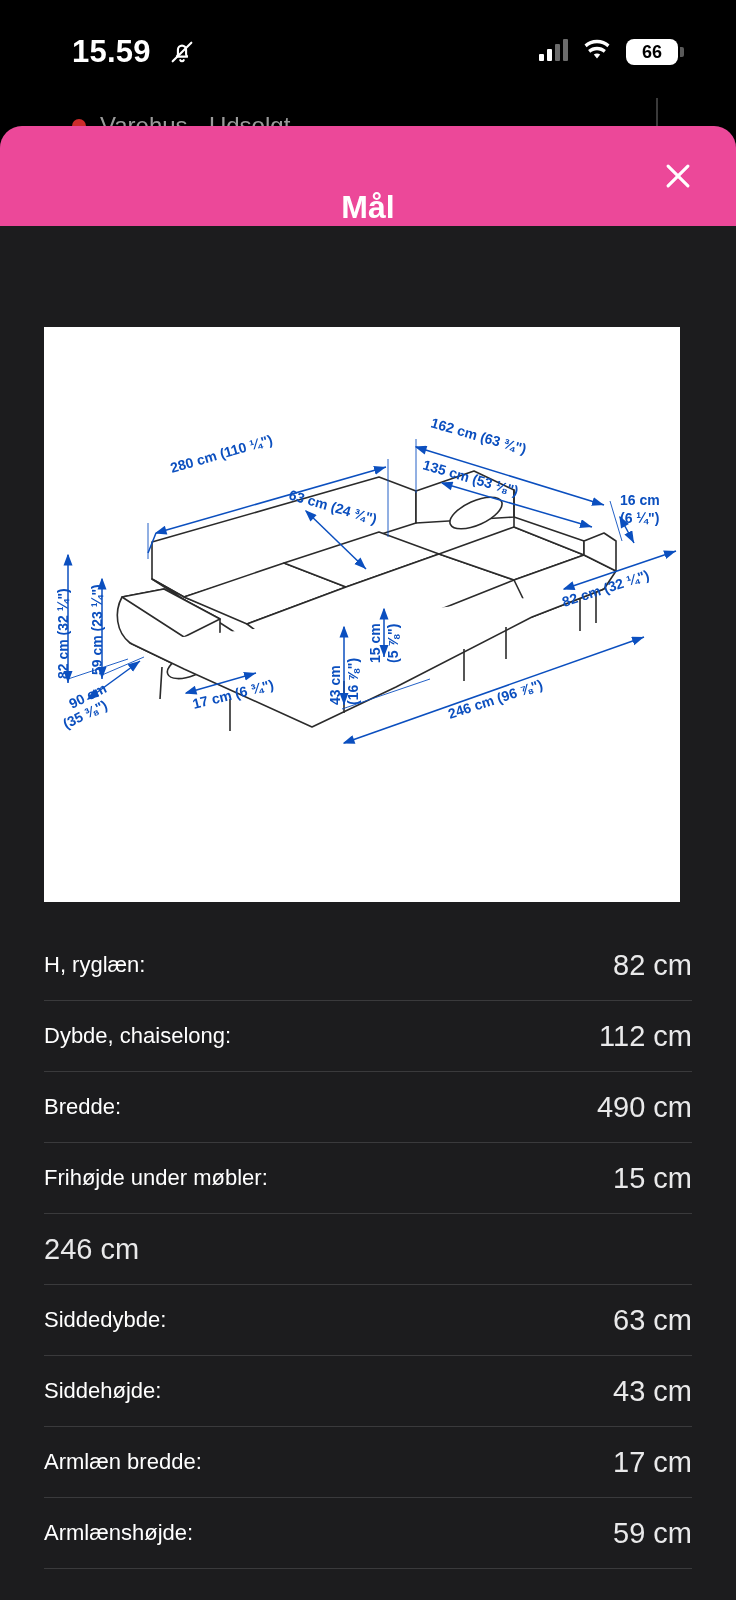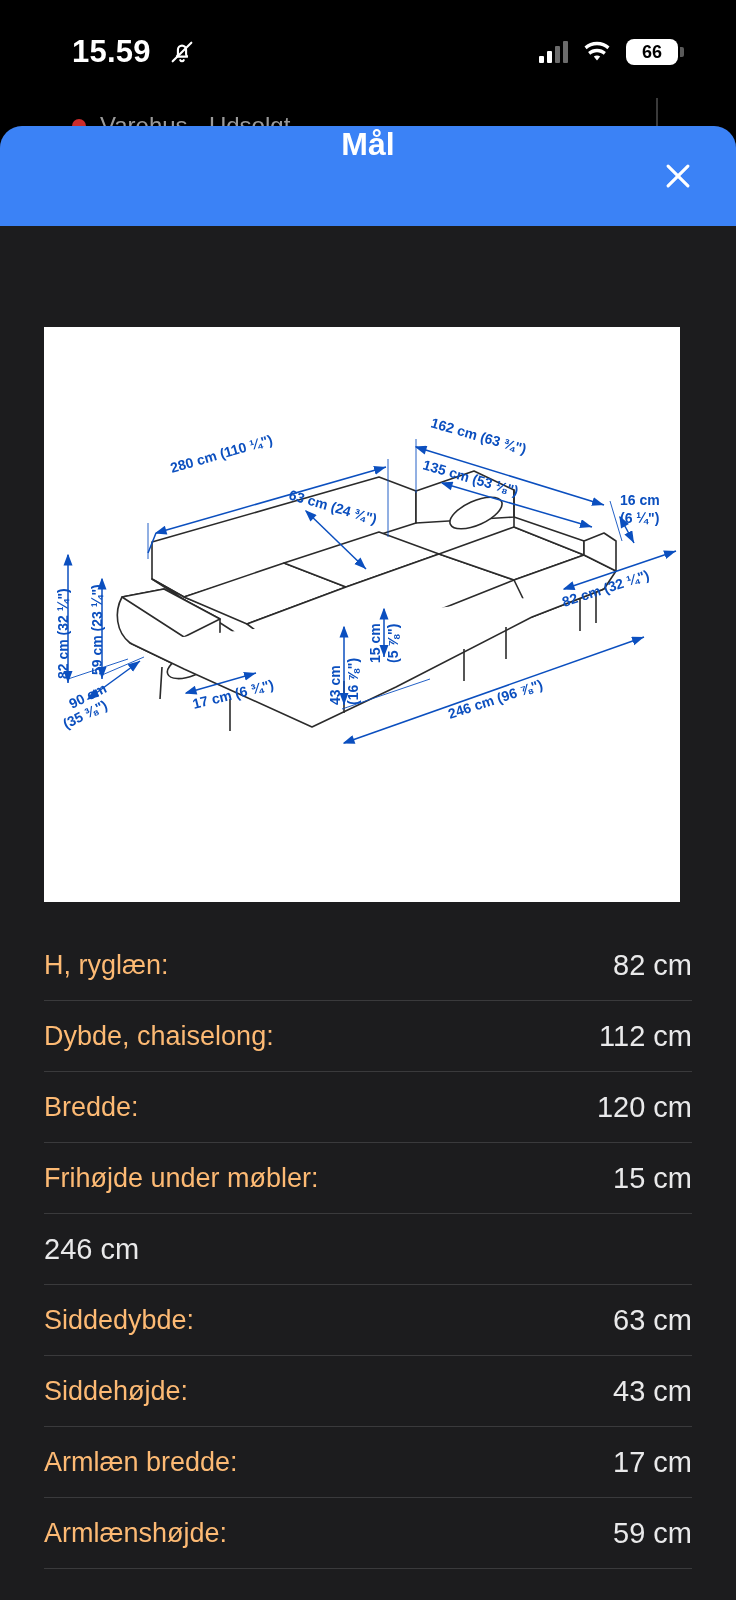--- a/index.html
+++ b/index.html
@@ -36,21 +36,20 @@
     gap: 17px;
   }
   .status-time {
     font-size: 31px;
     font-weight: 600;
     letter-spacing: 0.2px;
   }
   .silent-icon { width: 28px; height: 28px; }
   .status-right {
     display: flex;
-    align-items: center;
     gap: 14px;
   }
   .cell-icon { display: flex; align-items: flex-end; gap: 3px; height: 22px; }
   .cell-icon i { display: block; width: 5px; background: #fff; border-radius: 1px; }
   .cell-icon i:nth-child(1) { height: 7px; }
   .cell-icon i:nth-child(2) { height: 12px; }
   .cell-icon i:nth-child(3) { height: 17px; background: #6b6b6b; }
   .cell-icon i:nth-child(4) { height: 22px; background: #6b6b6b; }
   .wifi-icon { width: 30px; height: 22px; }
   .battery {
@@ -108,23 +107,23 @@
     width: 736px;
     height: 1474px;
     background: #1c1c1e;
     border-radius: 22px 22px 0 0;
     z-index: 20;
     overflow: hidden;
   }
   .sheet-header {
     position: relative;
     height: 100px;
-    background: #3b82f6;
-    display: flex;
-    align-items: flex-start;
+    background: #ec4899;
+    display: flex;
+    align-items: flex-end;
     justify-content: center;
   }
   .sheet-title {
     color: #fff;
     font-size: 32px;
     font-weight: 700;
   }
   .close-btn {
     position: absolute;
     right: 36px; top: 50%;
@@ -156,22 +155,22 @@
     margin: 28px 44px 0 44px;
   }
   .spec-row {
     display: flex;
     align-items: center;
     justify-content: space-between;
     height: 71px;
     border-bottom: 1px solid #3a3a3c;
   }
   .spec-label {
-    color: #fdba74;
-    font-size: 27px;
+    color: #ffffff;
+    font-size: 22px;
   }
   .spec-value {
     color: #e9e9ea;
     font-size: 29px;
   }
 </style>
 </head>
 <body>
 
 <div class="phone">
@@ -341,21 +340,21 @@
         <div class="spec-row">
           <span class="spec-label">H, ryglæn:</span>
           <span class="spec-value">82 cm</span>
         </div>
         <div class="spec-row">
           <span class="spec-label">Dybde, chaiselong:</span>
           <span class="spec-value">112 cm</span>
         </div>
         <div class="spec-row">
           <span class="spec-label">Bredde:</span>
-          <span class="spec-value">120 cm</span>
+          <span class="spec-value">490 cm</span>
         </div>
         <div class="spec-row">
           <span class="spec-label">Frihøjde under møbler:</span>
           <span class="spec-value">15 cm</span>
         </div>
         <div class="spec-row">
           <span class="spec-value">246 cm</span>
         </div>
         <div class="spec-row">
           <span class="spec-label">Siddedybde:</span>

